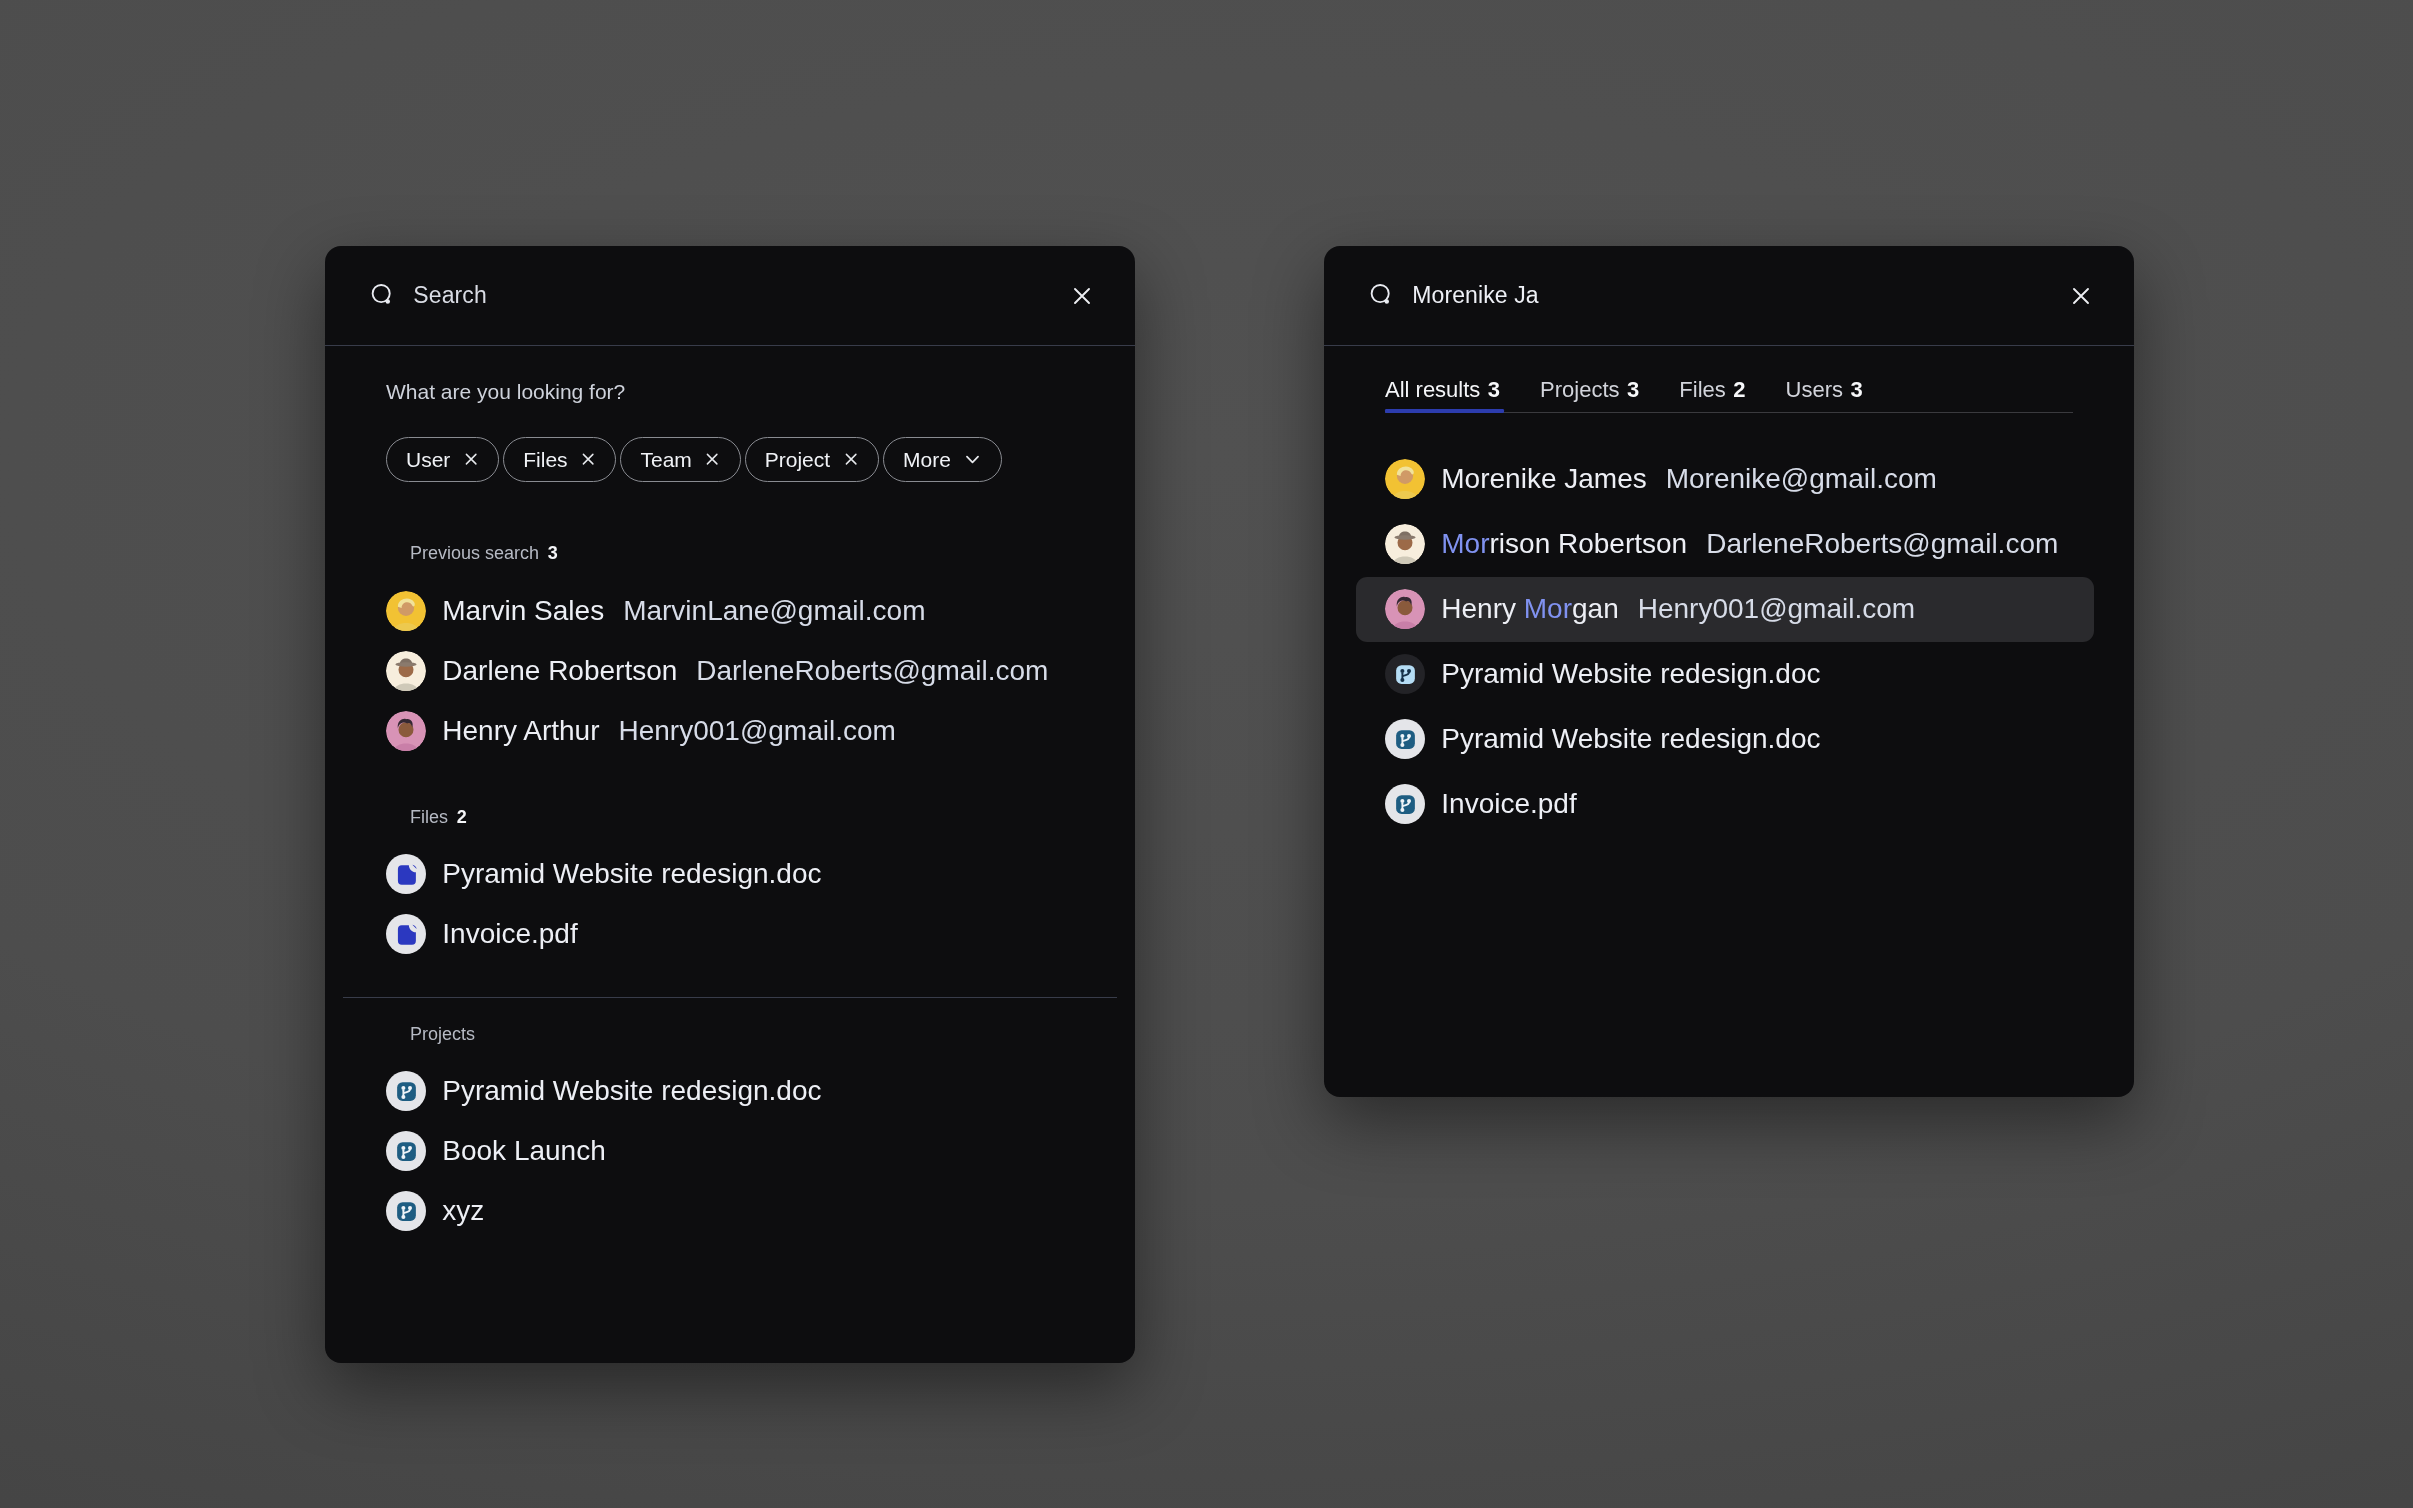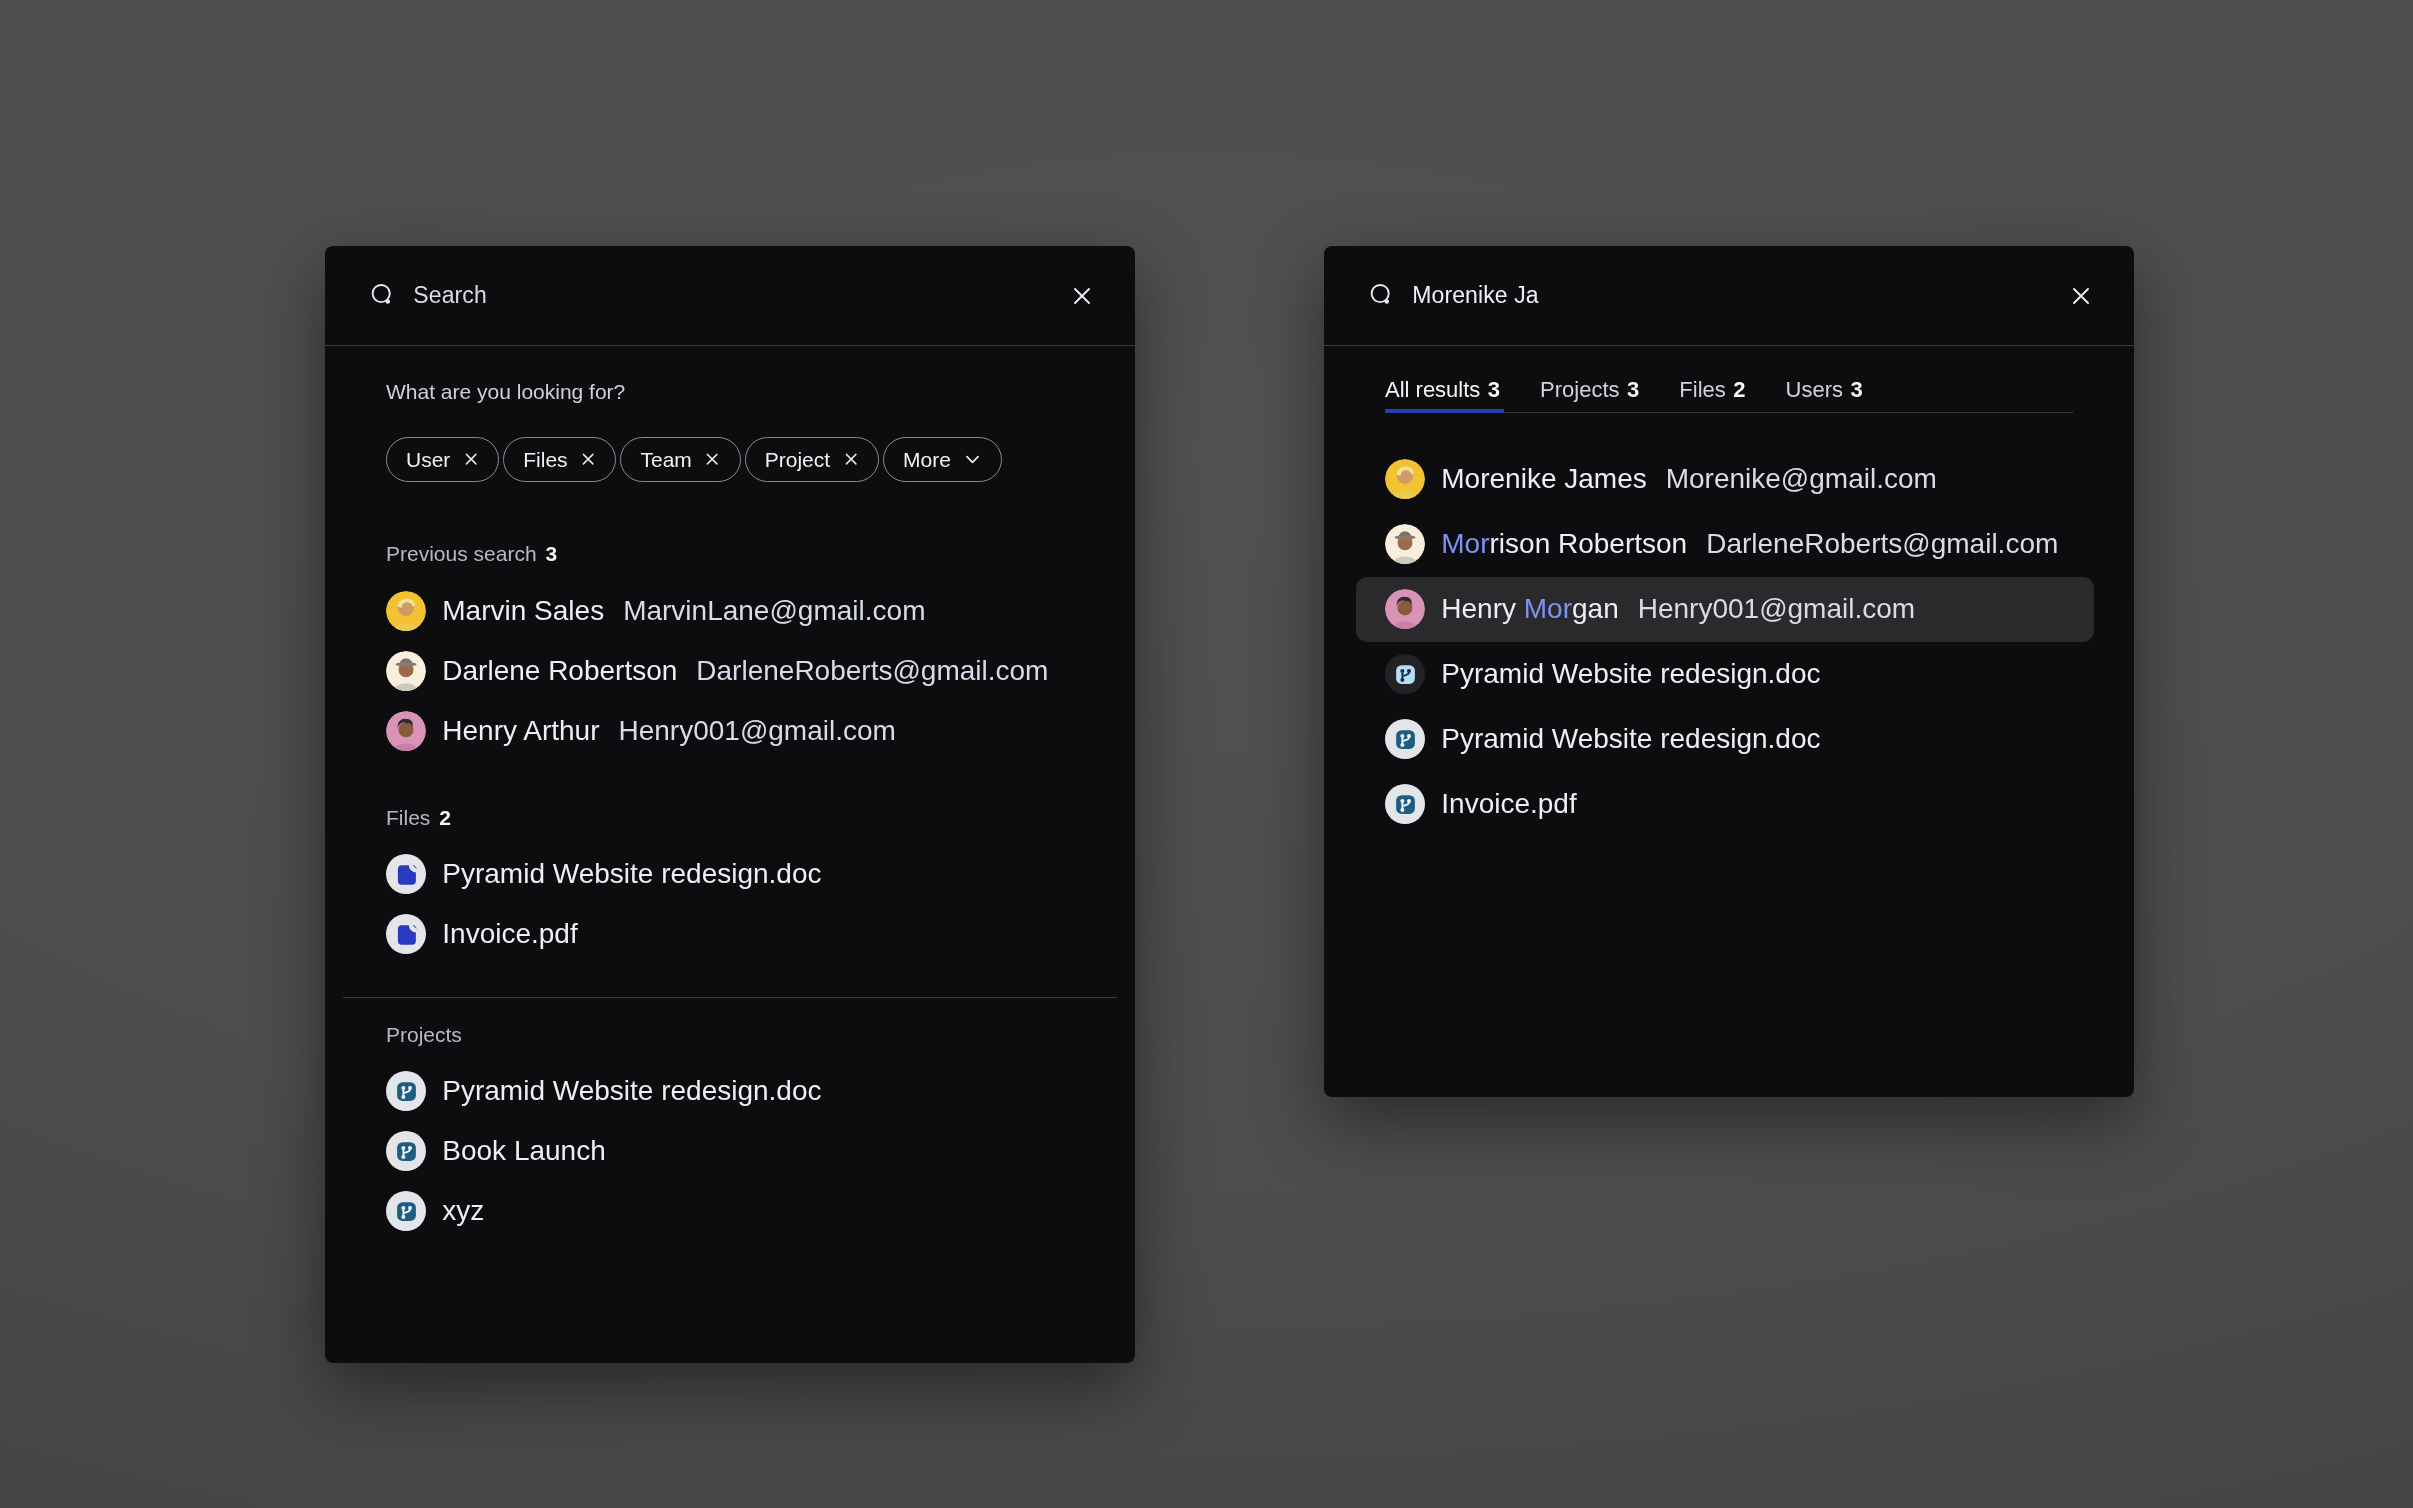--- a/index.html
+++ b/index.html
@@ -2,21 +2,21 @@
 <html style="--page-bg: #4d4d4d; --modal-bg: #0d0d0f; --divider: #383c4a; --accent-blue: #2c3cae; --match-highlight: #8092f0; --selected-row-bg: #2a2a2d; --chip-border: #898b91; --text-primary: #edeff5; --text-secondary: #d7dce8; --text-muted: #b6bac4; --icon-circle-light: #e4e5e9; --icon-circle-dark: #232327; --file-doc-blue: #2b38c0; --project-teal: #1e5d82; --project-light-blue: #b5ddf5; --avatar-yellow: #f2c233; --avatar-cream: #f7eedd; --avatar-pink: #d893b6;font-size:10px"><head>
 <meta charset="utf-8">
 <style>
   html,body{margin:0;padding:0;}
   body{
     width:2413px;height:1508px;overflow:hidden;position:relative;
     font-family:"Liberation Sans", sans-serif;
     background:radial-gradient(120% 90% at 50% 30%, #515151 0%, #4d4d4d 55%, #424242 100%);
   }
   .modal{
-    position:absolute;background:var(--modal-bg,#0d0d0f);border-radius:8px;
+    position:absolute;background:var(--modal-bg,#0d0d0f);border-radius:16px;
     box-shadow:0 25px 69px rgba(0,0,0,.45);
   }
   .modal-left{left:325px;top:246px;width:810px;height:1117px;}
   .modal-right{left:1324px;top:246px;width:810px;height:851px;}
 
   .modal-header{
     height:99px;display:flex;align-items:center;
     padding:0 39px 0 43px;border-bottom:1.3px solid var(--divider,#383c4a);
   }
   .search-ic{width:29px;height:29px;flex:0 0 auto;}
@@ -28,21 +28,21 @@
   .modal-body{padding:0 61px;}
 
   
   .question{margin-top:33px;height:25px;line-height:25px;font-size:21px;color:#ced2db;}
   .chips{margin-top:33px;display:flex;gap:4px;}
   .chip{
     height:45px;box-sizing:border-box;display:flex;align-items:center;gap:12.6px;
     padding:0 19px;border:1.3px solid var(--chip-border,#898b91);border-radius:22.6px;
     color:#f0f2f6;font-size:21px;cursor:pointer;white-space:nowrap;
   }
-  .section-label{display:flex;gap:8.8px;height:25px;line-height:25px;font-size:21px;color:var(--text-muted,#b6bac4);}
+  .section-label{display:flex;gap:8.8px;height:25px;line-height:25px;font-size:18px;color:var(--text-muted,#b6bac4);margin-left:24px;}
   .section-label b{color:#f4f5f8;font-weight:700;}
   .lbl-prev{margin-top:59px;}
   .lbl-files{margin-top:44px;}
   .lbl-projects{margin-top:24px;}
   .rows{margin-top:14.5px;}
   .row{height:60px;display:flex;align-items:center;cursor:pointer;}
   .avatar,.icircle{width:40px;height:40px;border-radius:50%;flex:0 0 auto;}
   .icircle{display:flex;align-items:center;justify-content:center;}
   .icircle.light{background:var(--icon-circle-light,#e4e5e9);}
   .icircle.dark{background:var(--icon-circle-dark,#232327);}

